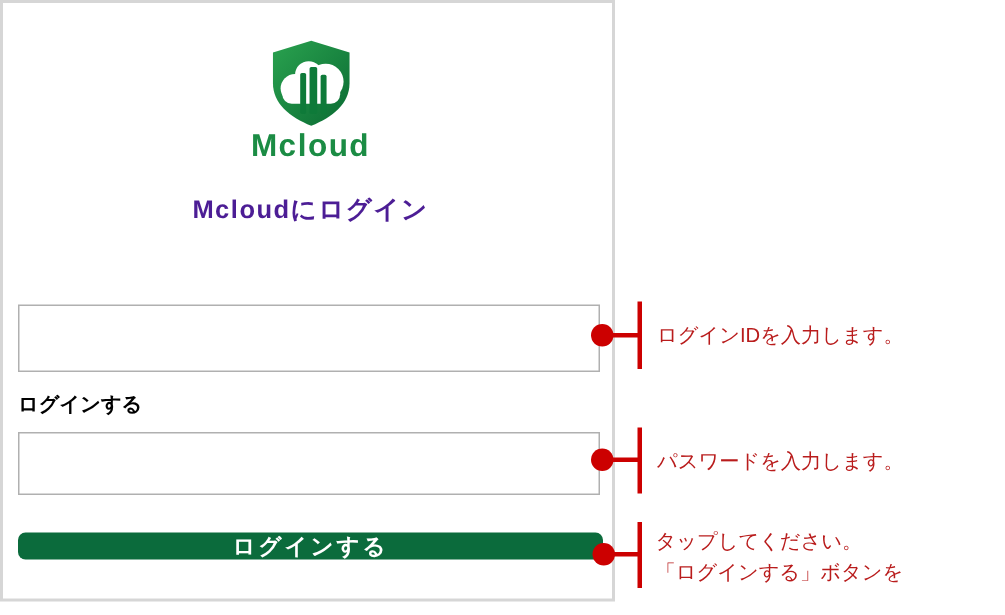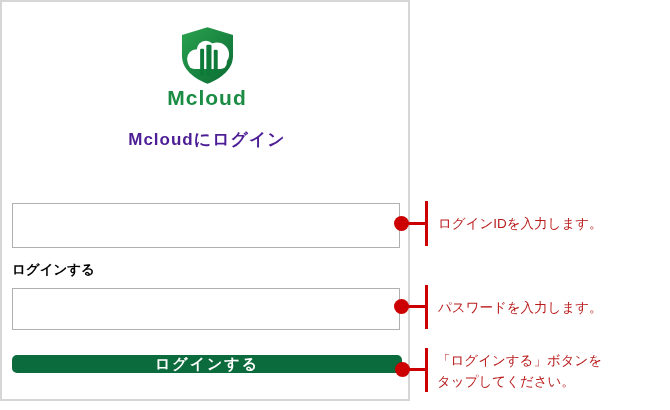--- a/index.html
+++ b/index.html
@@ -105,17 +105,17 @@
 
   <div class="ann-circle a2-circle"></div>
   <div class="ann-hline a2-hline"></div>
   <div class="ann-vbar a2-vbar"></div>
   <div class="ann-text a2-text">パスワードを入力します。</div>
 
   <div class="ann-circle a3-circle"></div>
   <div class="ann-hline a3-hline"></div>
   <div class="ann-vbar a3-vbar"></div>
   <div class="ann-text ann-text-multi a3-text">
+    <div>タップしてください。</div>
     <div>「ログインする」ボタンを</div>
-    <div>タップしてください。</div>
   </div>
 
 </div>
 
 </body></html>

